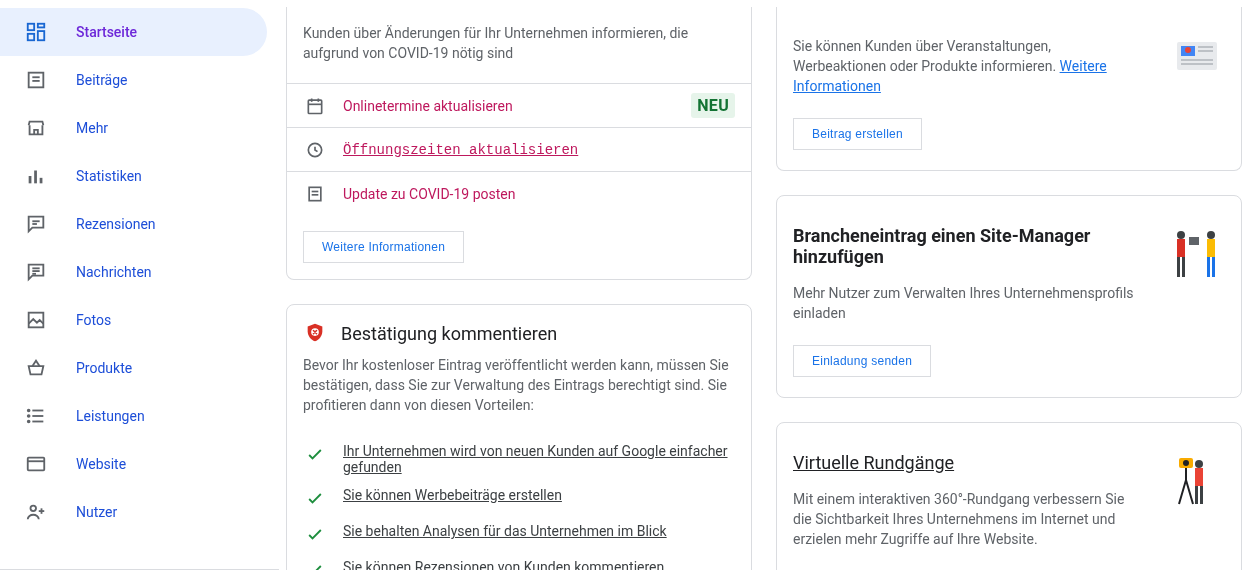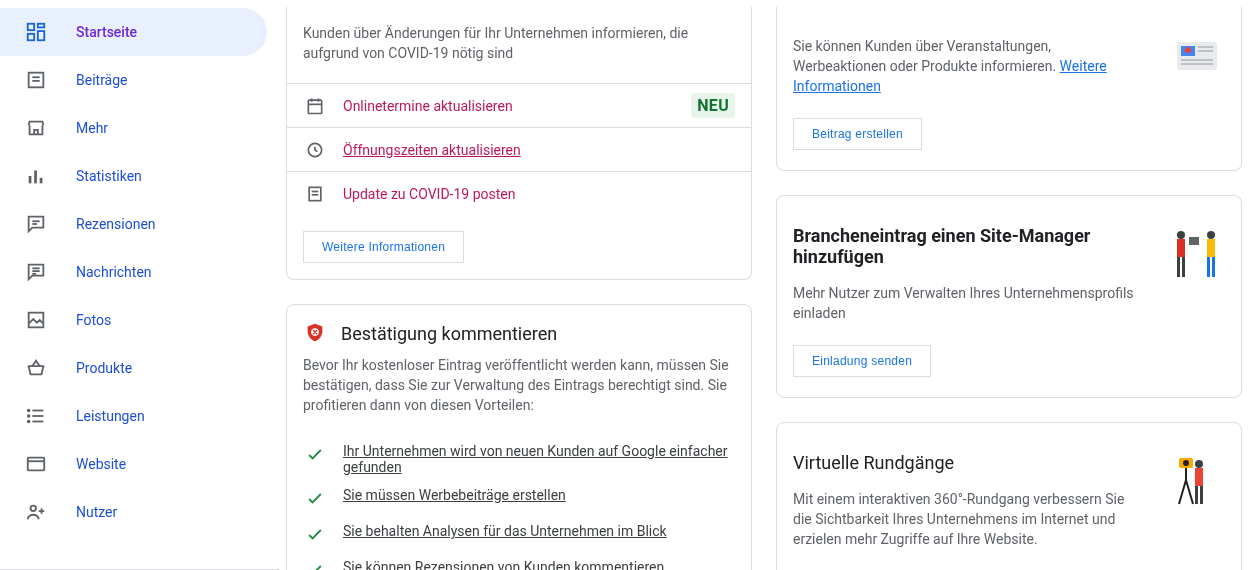--- a/index.html
+++ b/index.html
@@ -92,21 +92,21 @@
   .link-row:first-of-type {}
   .link-row .row-icon {
     width: 24px; height: 24px; margin-right: 16px;
     display:flex;align-items:center;justify-content:center;
     color:#5f6368;
   }
   .link-text {
     color: #be185d;
     flex: 1;
   }
-  .link-text.ul { text-decoration: underline; }
+  .link-text.ul { text-decoration: underline; font-family: Liberation Mono, monospace; }
   .badge-neu {
     background: #e6f4ea;
     color: #137333;
     font-size: 16px;
     font-weight: 700;
     padding: 3px 6px;
     border-radius: 3px;
     letter-spacing: .3px;
   }
   .outlined-btn {
@@ -360,21 +360,21 @@
                 </svg>
               </span>
             <span>Ihr Unternehmen wird von neuen Kunden auf Google einfacher gefunden</span>
           </li>
           <li>
             <span class="check">
                 <svg width="20" height="20" viewBox="0 0 24 24" fill="none" stroke="#1e8e3e" stroke-width="2.2">
                   <path d="M5 12l4 4L19 6"></path>
                 </svg>
               </span>
-            <span>Sie müssen Werbebeiträge erstellen</span>
+            <span>Sie können Werbebeiträge erstellen</span>
           </li>
           <li>
             <span class="check">
                 <svg width="20" height="20" viewBox="0 0 24 24" fill="none" stroke="#1e8e3e" stroke-width="2.2">
                   <path d="M5 12l4 4L19 6"></path>
                 </svg>
               </span>
             <span>Sie behalten Analysen für das Unternehmen im Blick</span>
           </li>
           <li>
@@ -437,21 +437,21 @@
                 <rect x="38" y="32" width="3" height="20" fill="#1a73e8"></rect>
                 <rect x="43" y="32" width="3" height="20" fill="#1a73e8"></rect>
             </svg>
           </div>
         </div>
       </div>
 
       <div class="card">
         <div class="card-inner right-card-flex">
           <div class="right-card-text">
-            <div class="card-title" style="margin-bottom:16px;">Virtuelle Rundgänge</div>
+            <div class="card-title" style="margin-bottom:16px;text-decoration:underline;">Virtuelle Rundgänge</div>
             <div class="card-intro">Mit einem interaktiven 360°-Rundgang verbessern Sie die Sichtbarkeit Ihres Unternehmens im Internet und erzielen mehr Zugriffe auf Ihre Website.</div>
             <div style="margin-top:22px;">
               <button class="outlined-btn">Jetzt starten</button>
             </div>
           </div>
           <div class="right-illu">
             <svg width="44" height="56" viewBox="0 0 44 56">
               <rect x="4" y="6" width="14" height="10" rx="2" fill="#f9ab00"></rect>
               <circle cx="11" cy="11" r="3" fill="#202124"></circle>
               <line x1="11" y1="16" x2="11" y2="28" stroke="#202124" stroke-width="2"></line>

